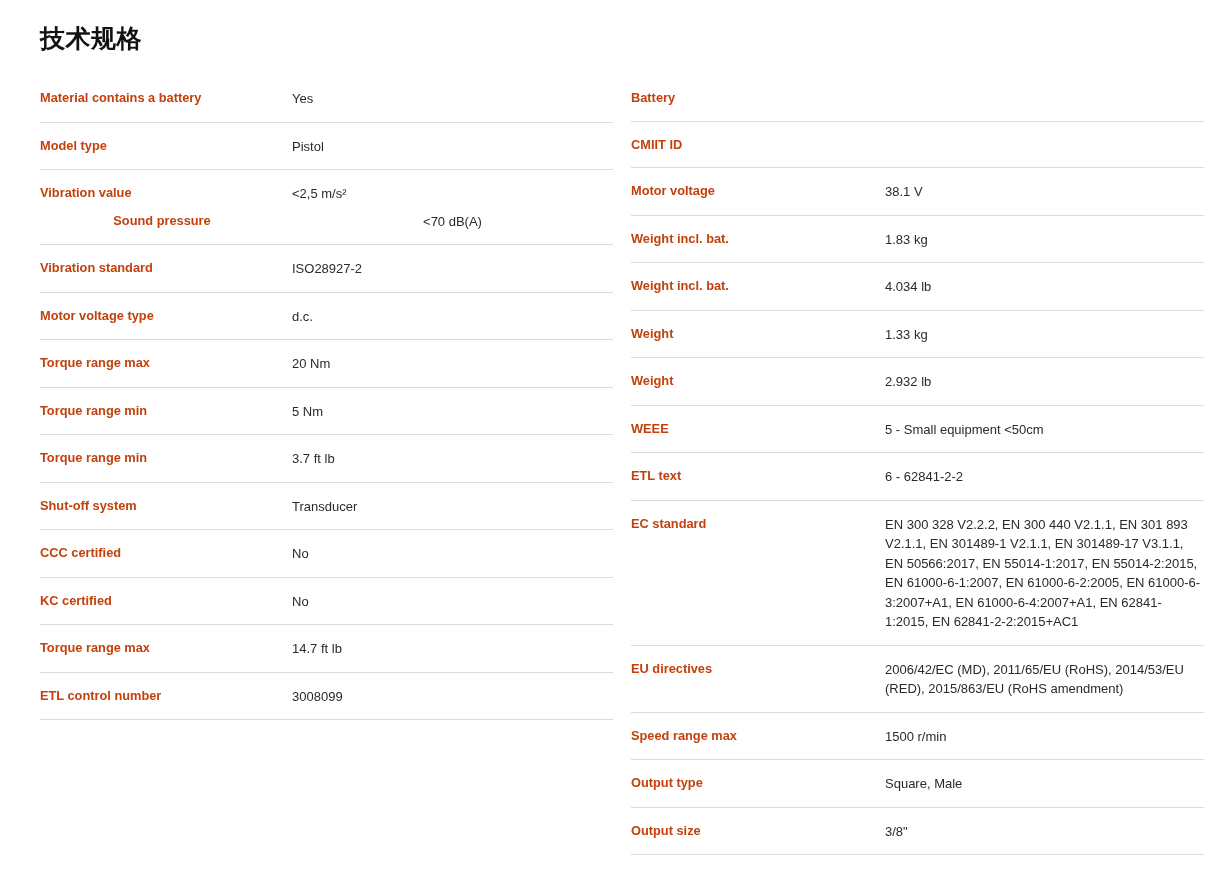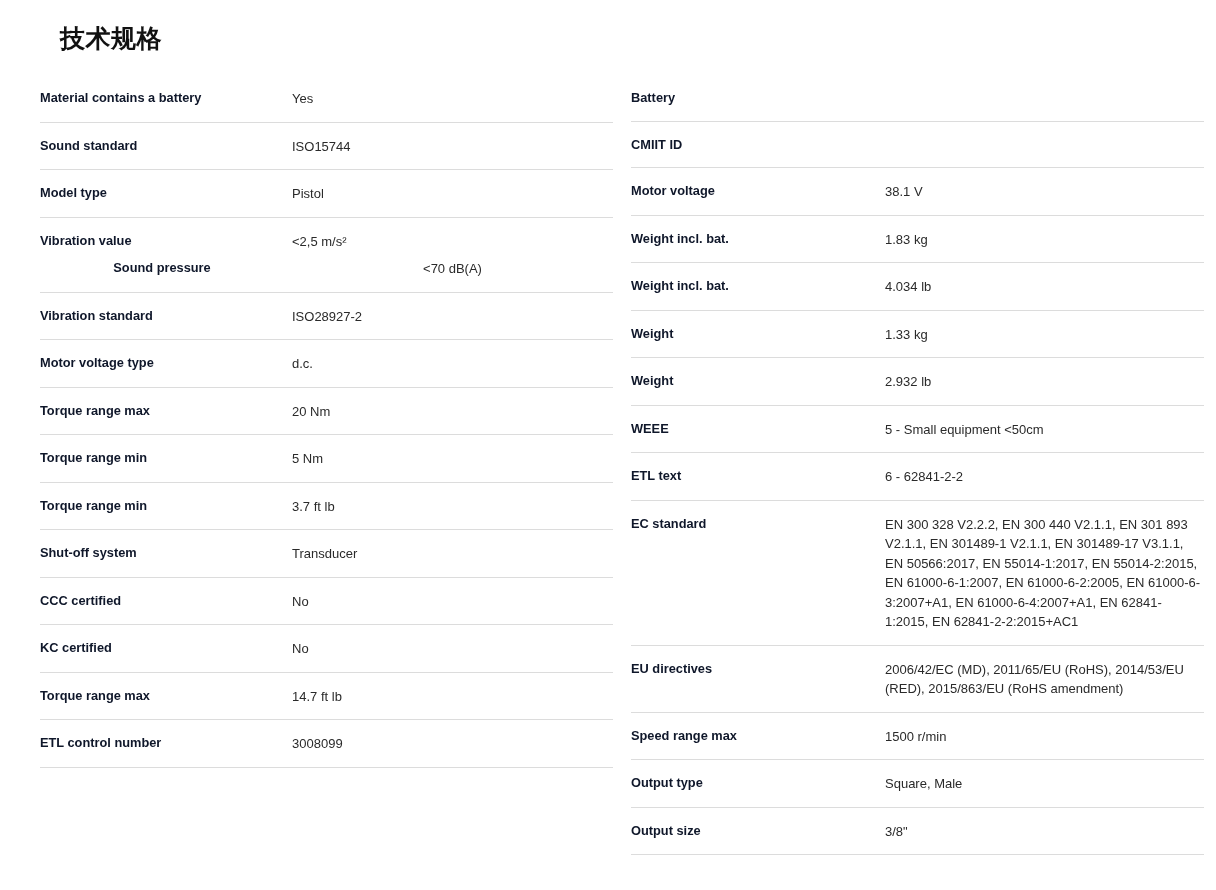--- a/index.html
+++ b/index.html
@@ -20,21 +20,21 @@
     position: relative;
     box-sizing: border-box;
     padding: 0 0 0 0;
   }
   .page-title {
     font-size: 25px;
     font-weight: bold;
     letter-spacing: 0.5px;
     color: #111111;
     margin: 0;
-    padding: 22px 0 0 60px;
+    padding: 22px 0 0 40px;
   }
   .spec-columns {
     display: flex;
     flex-direction: row;
     margin-top: 20px;
     padding: 0 12px 0 40px;
     box-sizing: border-box;
     gap: 18px;
   }
   .spec-col {
@@ -61,21 +61,21 @@
   }
   .spec-row.tight-follow {
     padding-top: 6px;
     text-align: center;
   }
   .spec-label {
     width: 252px;
     flex: 0 0 252px;
     font-size: 12.8px;
     font-weight: bold;
-    color: #0f172a;
+    color: #c2410c;
     line-height: 1.45;
     padding-right: 8px;
     box-sizing: border-box;
   }
   .spec-value {
     flex: 1 1 auto;
     font-size: 13px;
     font-weight: normal;
     color: #2a2a2a;
     line-height: 1.5;
@@ -94,24 +94,20 @@
   <h1 class="page-title">技术规格</h1>
 
   <div class="spec-columns">
 
     <div class="spec-col left">
       <div class="spec-row">
         <div class="spec-label">Material contains a battery</div>
         <div class="spec-value">Yes</div>
       </div>
       <div class="spec-row">
-        <div class="spec-label">Sound standard</div>
-        <div class="spec-value">ISO15744</div>
-      </div>
-      <div class="spec-row">
         <div class="spec-label">Model type</div>
         <div class="spec-value">Pistol</div>
       </div>
       <div class="spec-row tight">
         <div class="spec-label">Vibration value</div>
         <div class="spec-value">&lt;2,5 m/s²</div>
       </div>
       <div class="spec-row tight-follow">
         <div class="spec-label">Sound pressure</div>
         <div class="spec-value">&lt;70 dB(A)</div>

